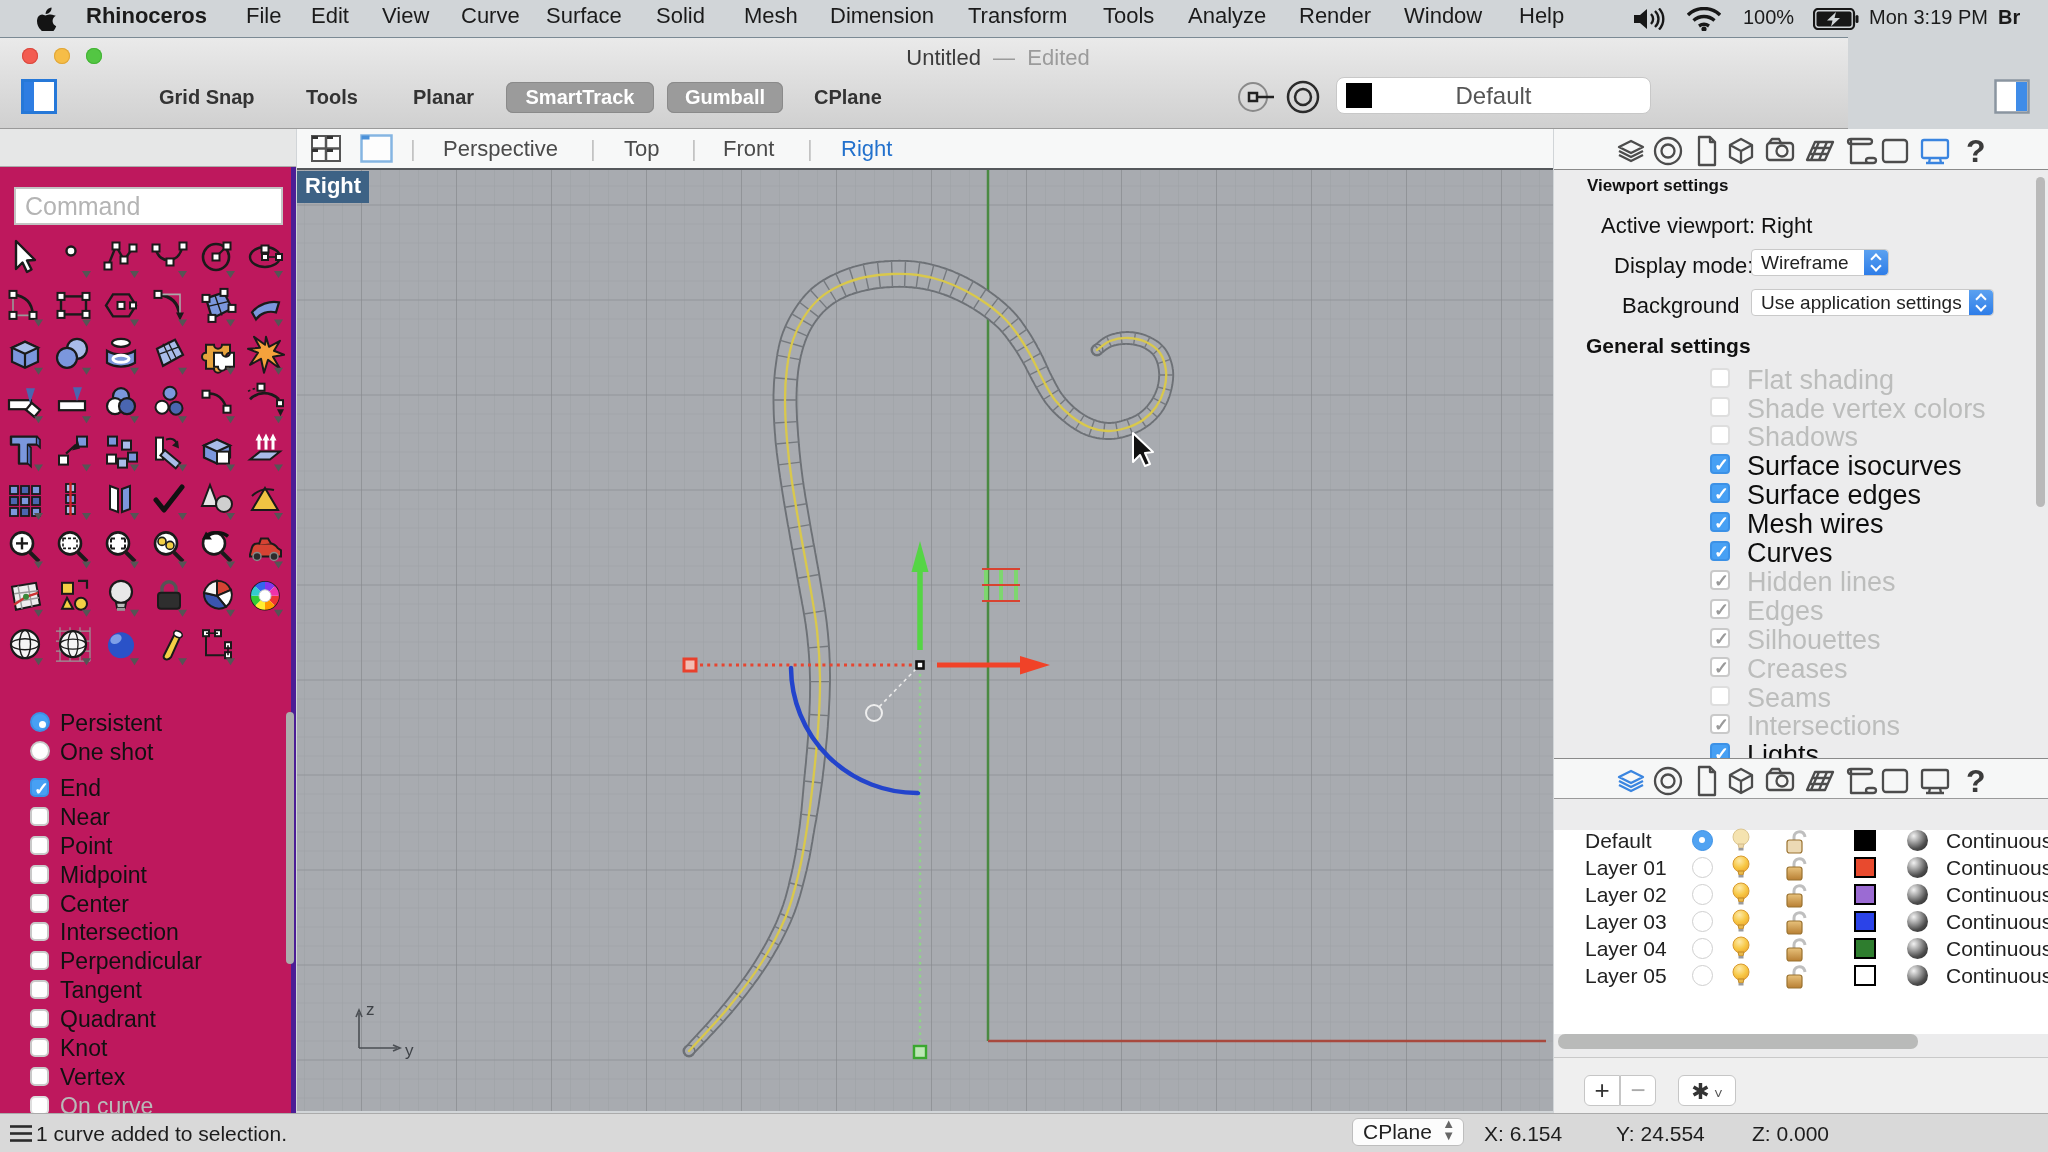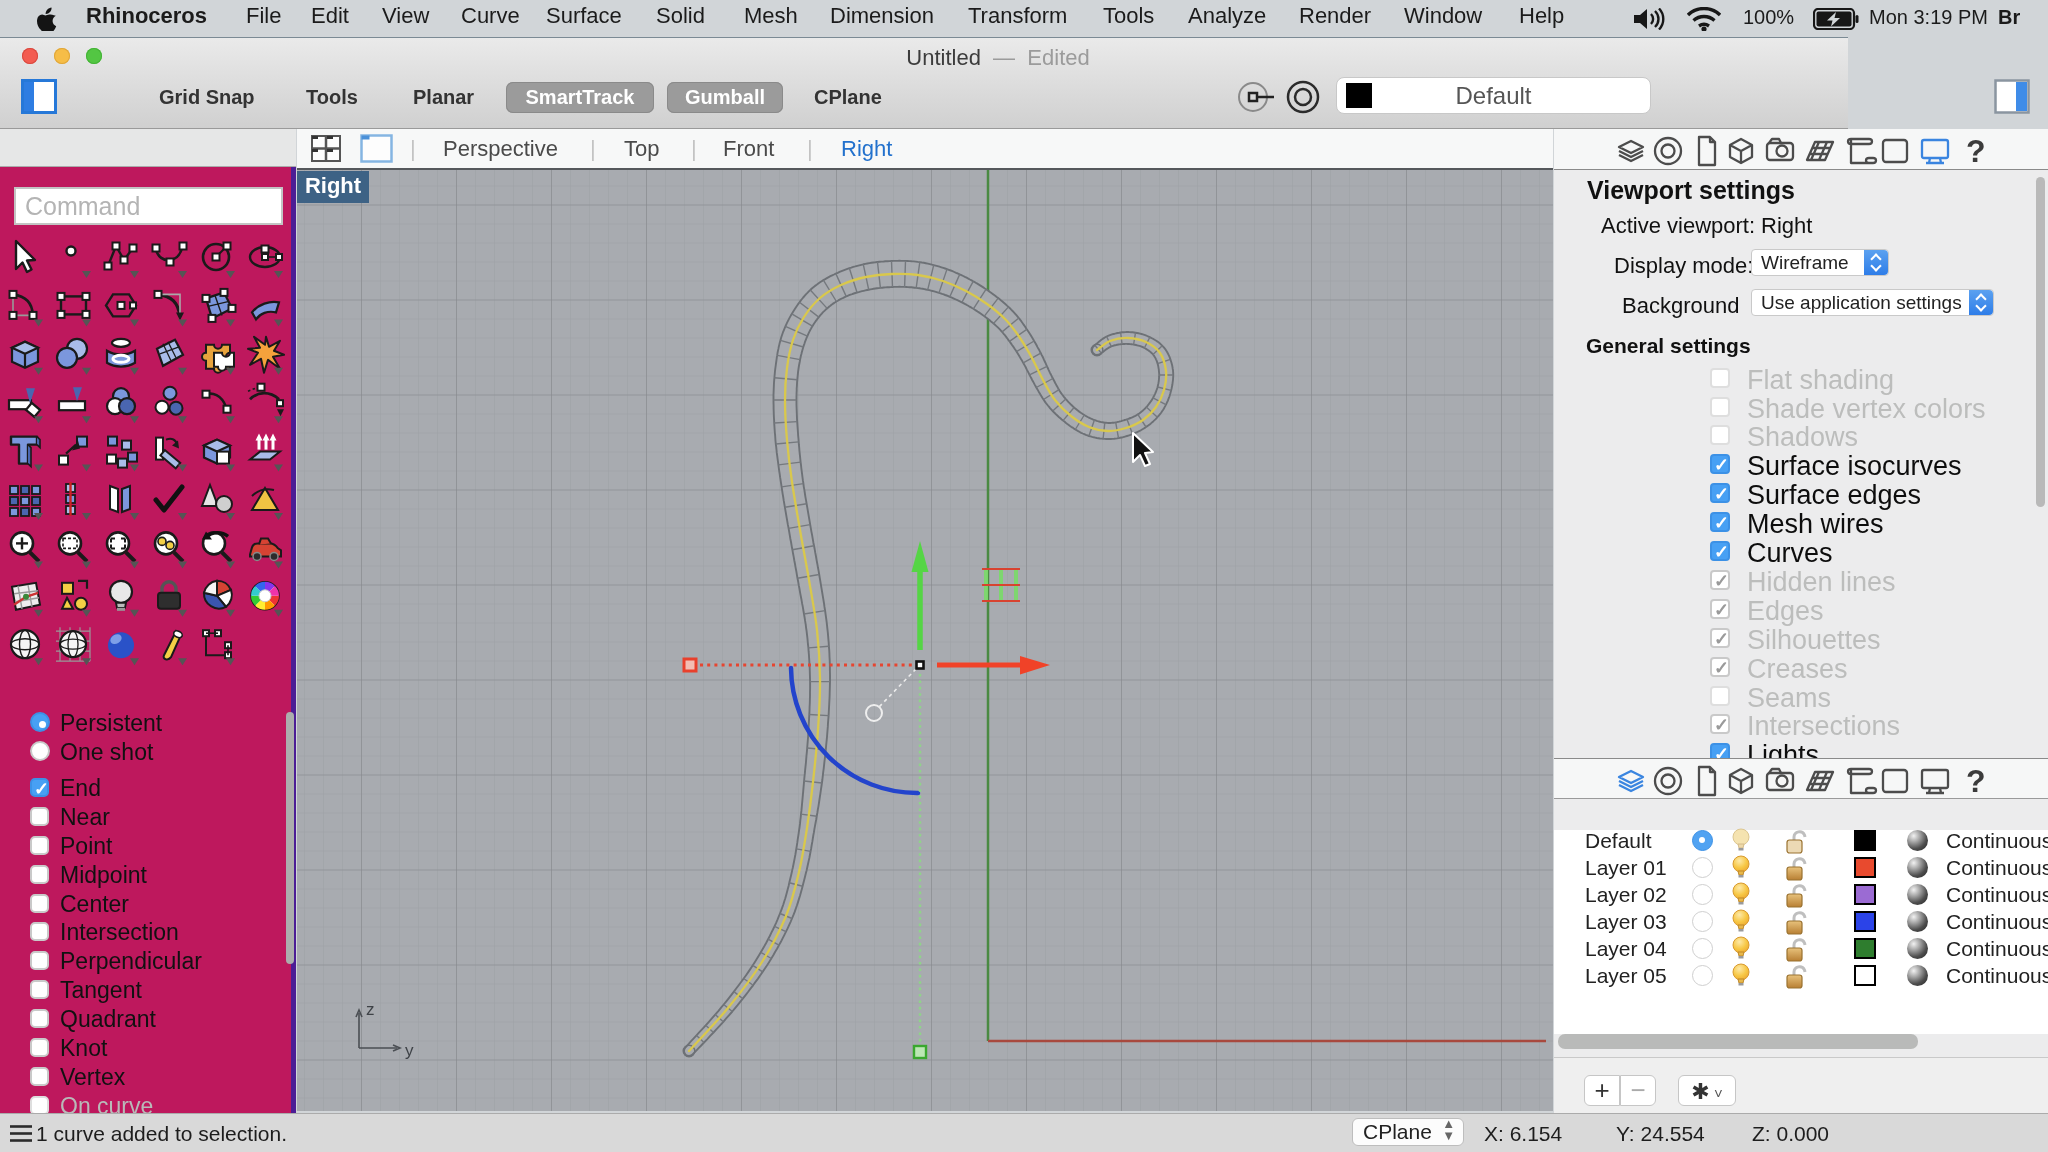--- a/index.html
+++ b/index.html
@@ -698,21 +698,21 @@
         </g>
         <g transform="translate(341,22)" stroke="#4c4c4c" stroke-width="2.3" fill="none" stroke-linejoin="round">
           <rect x="-12" y="-11" width="24" height="22" rx="3"></rect>
         </g>
         <g transform="translate(381,22)" stroke="#3a85e0" stroke-width="2.3" fill="none" stroke-linejoin="round">
           <rect x="-13" y="-11" width="26" height="18" rx="2"></rect>
           <path d="M-5 7 L-6 12 L6 12 L5 7 M-9 12 L9 12"></path>
         </g>
         <text x="412" y="33" font-size="32" font-weight="bold" fill="#3b3b3b" font-family="Liberation Sans">?</text>
       </svg></div>
-    <div class="h" style="left:33px;top:47px;font-size:25px">Viewport settings</div>
+    <div class="h" style="left:33px;top:47px;font-size:17px">Viewport settings</div>
     <div class="rlabel" style="left:47px;top:84px">Active viewport:</div>
     <div class="rlabel" style="left:207px;top:84px">Right</div>
     <div class="rlabel" style="left:60px;top:124px">Display mode:</div>
     <div class="dd" style="left:197px;top:120px;width:138px">
       <span class="t">Wireframe</span>
       <span class="st"></span>
     </div>
     <div class="rlabel" style="left:68px;top:164px">Background</div>
     <div class="dd" style="left:197px;top:160px;width:243px">
       <span class="t">Use application settings</span>

